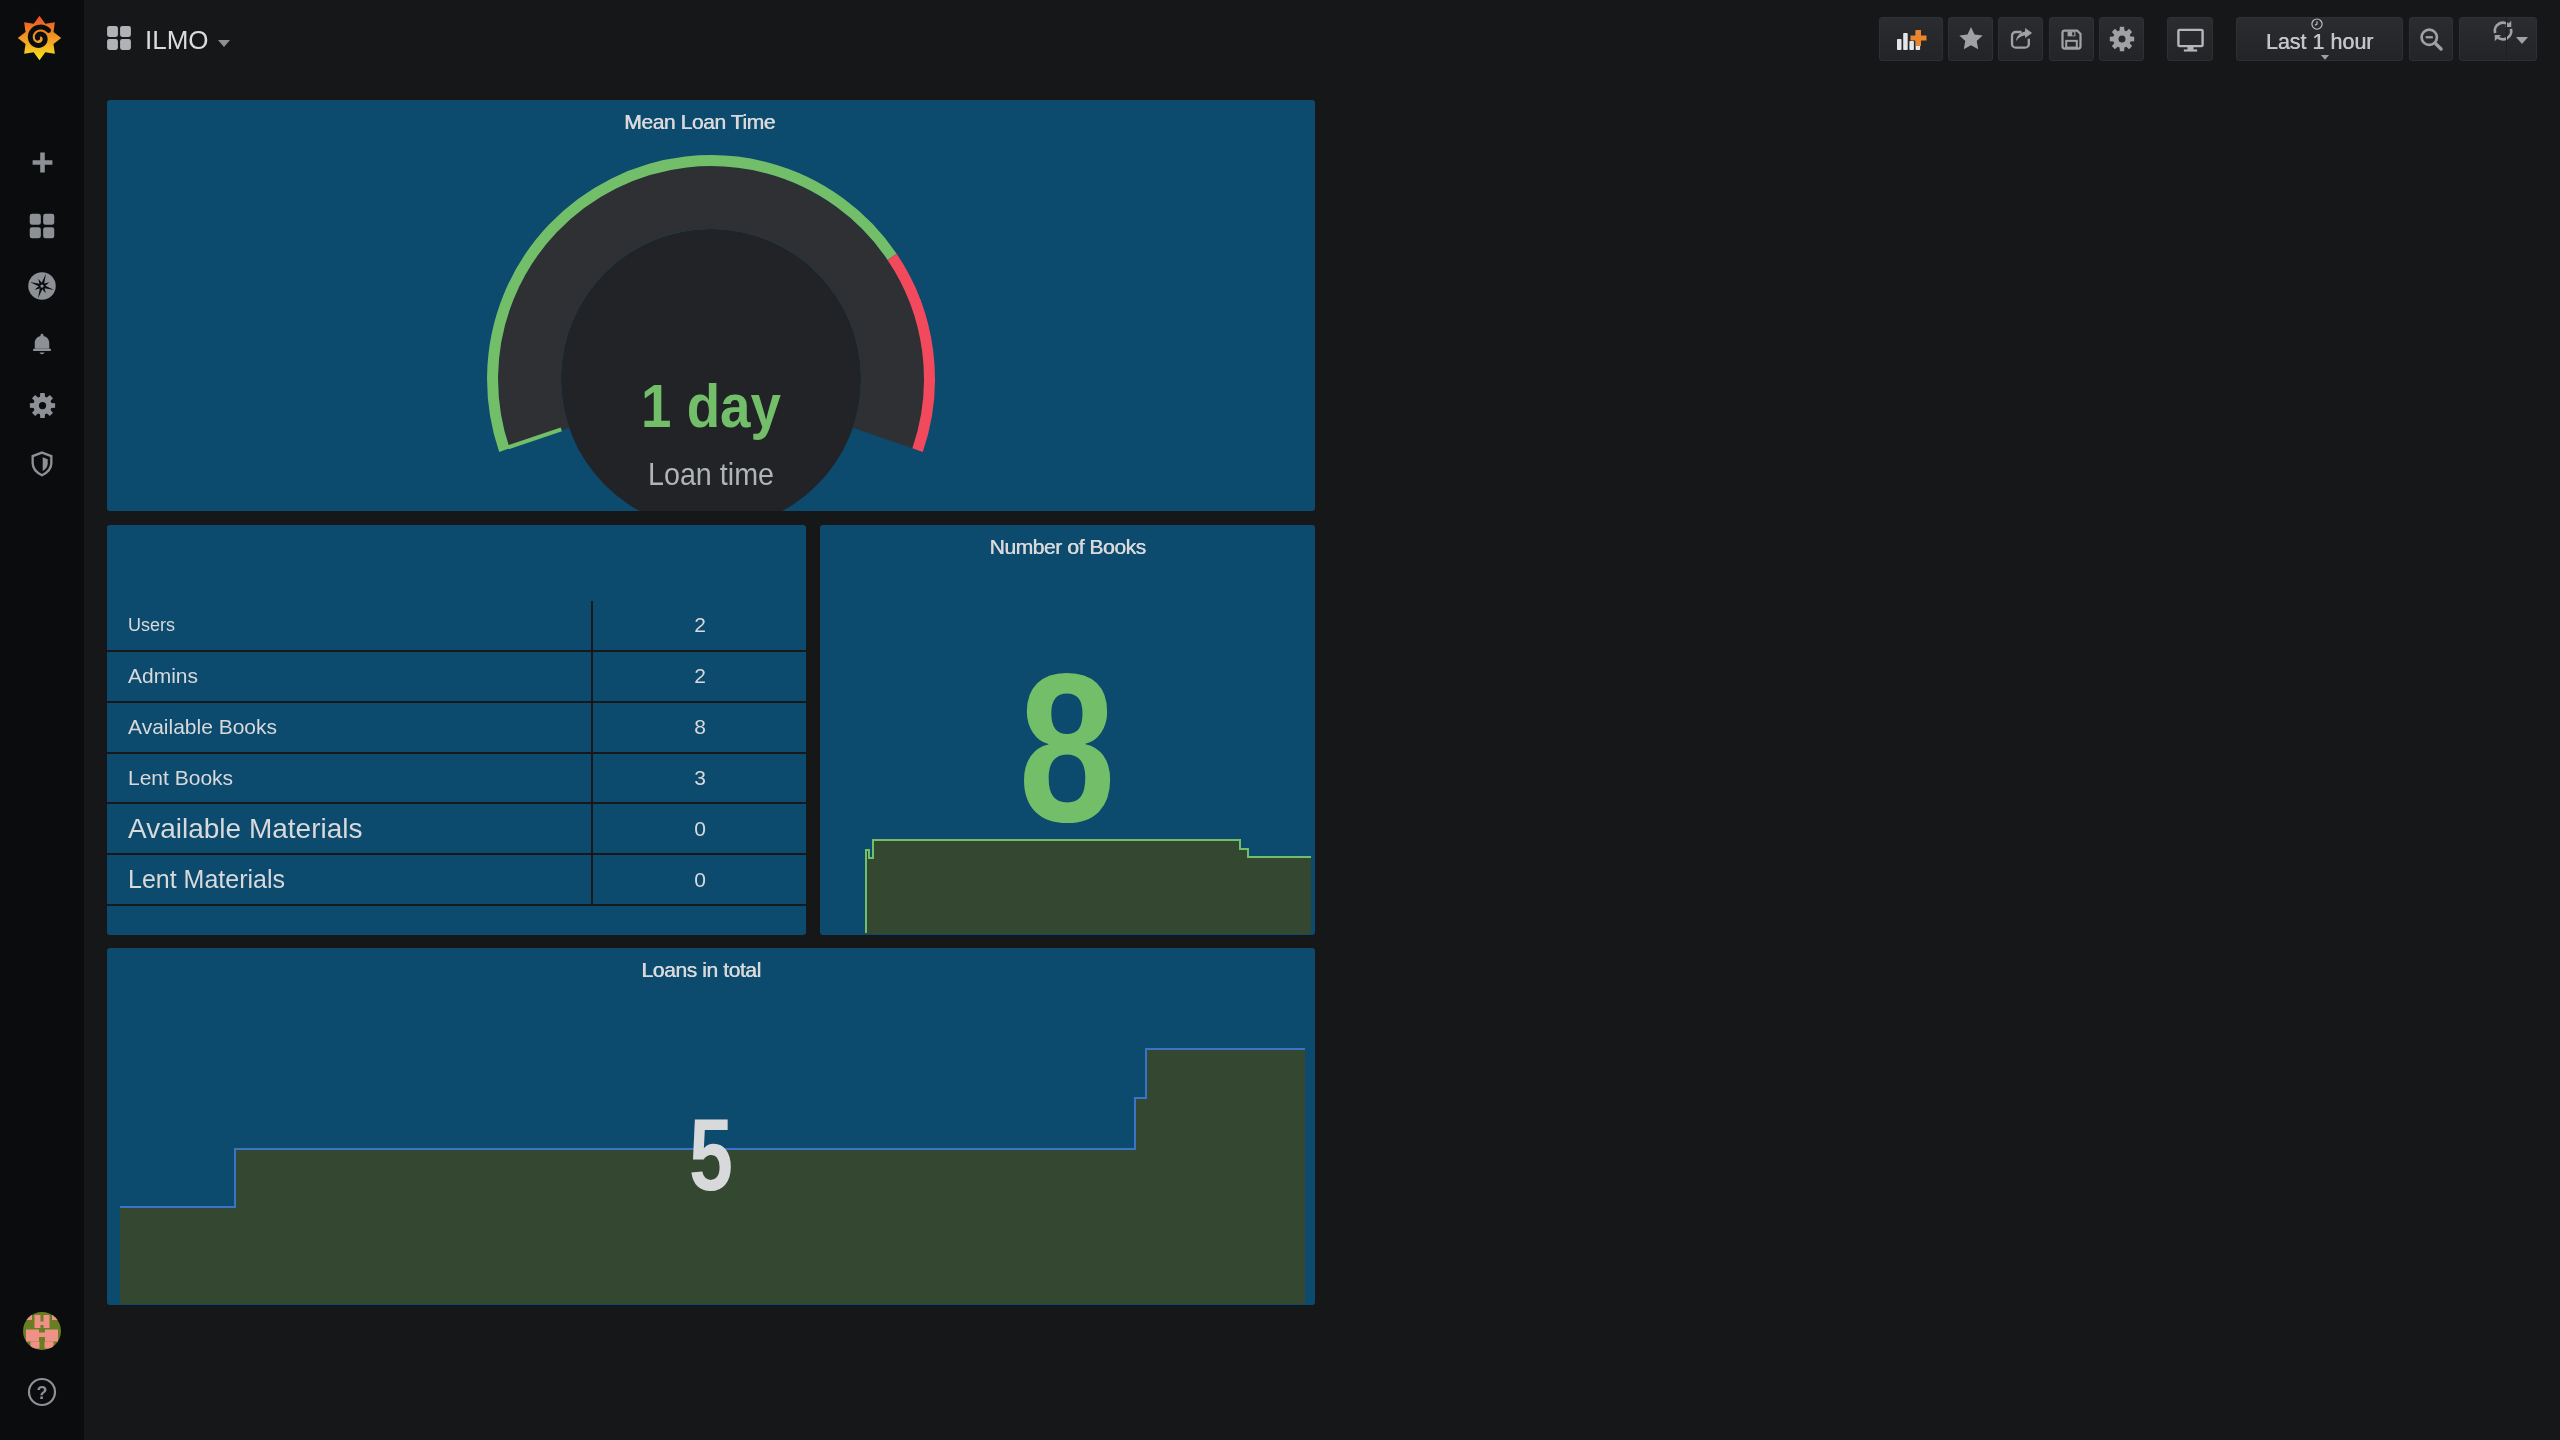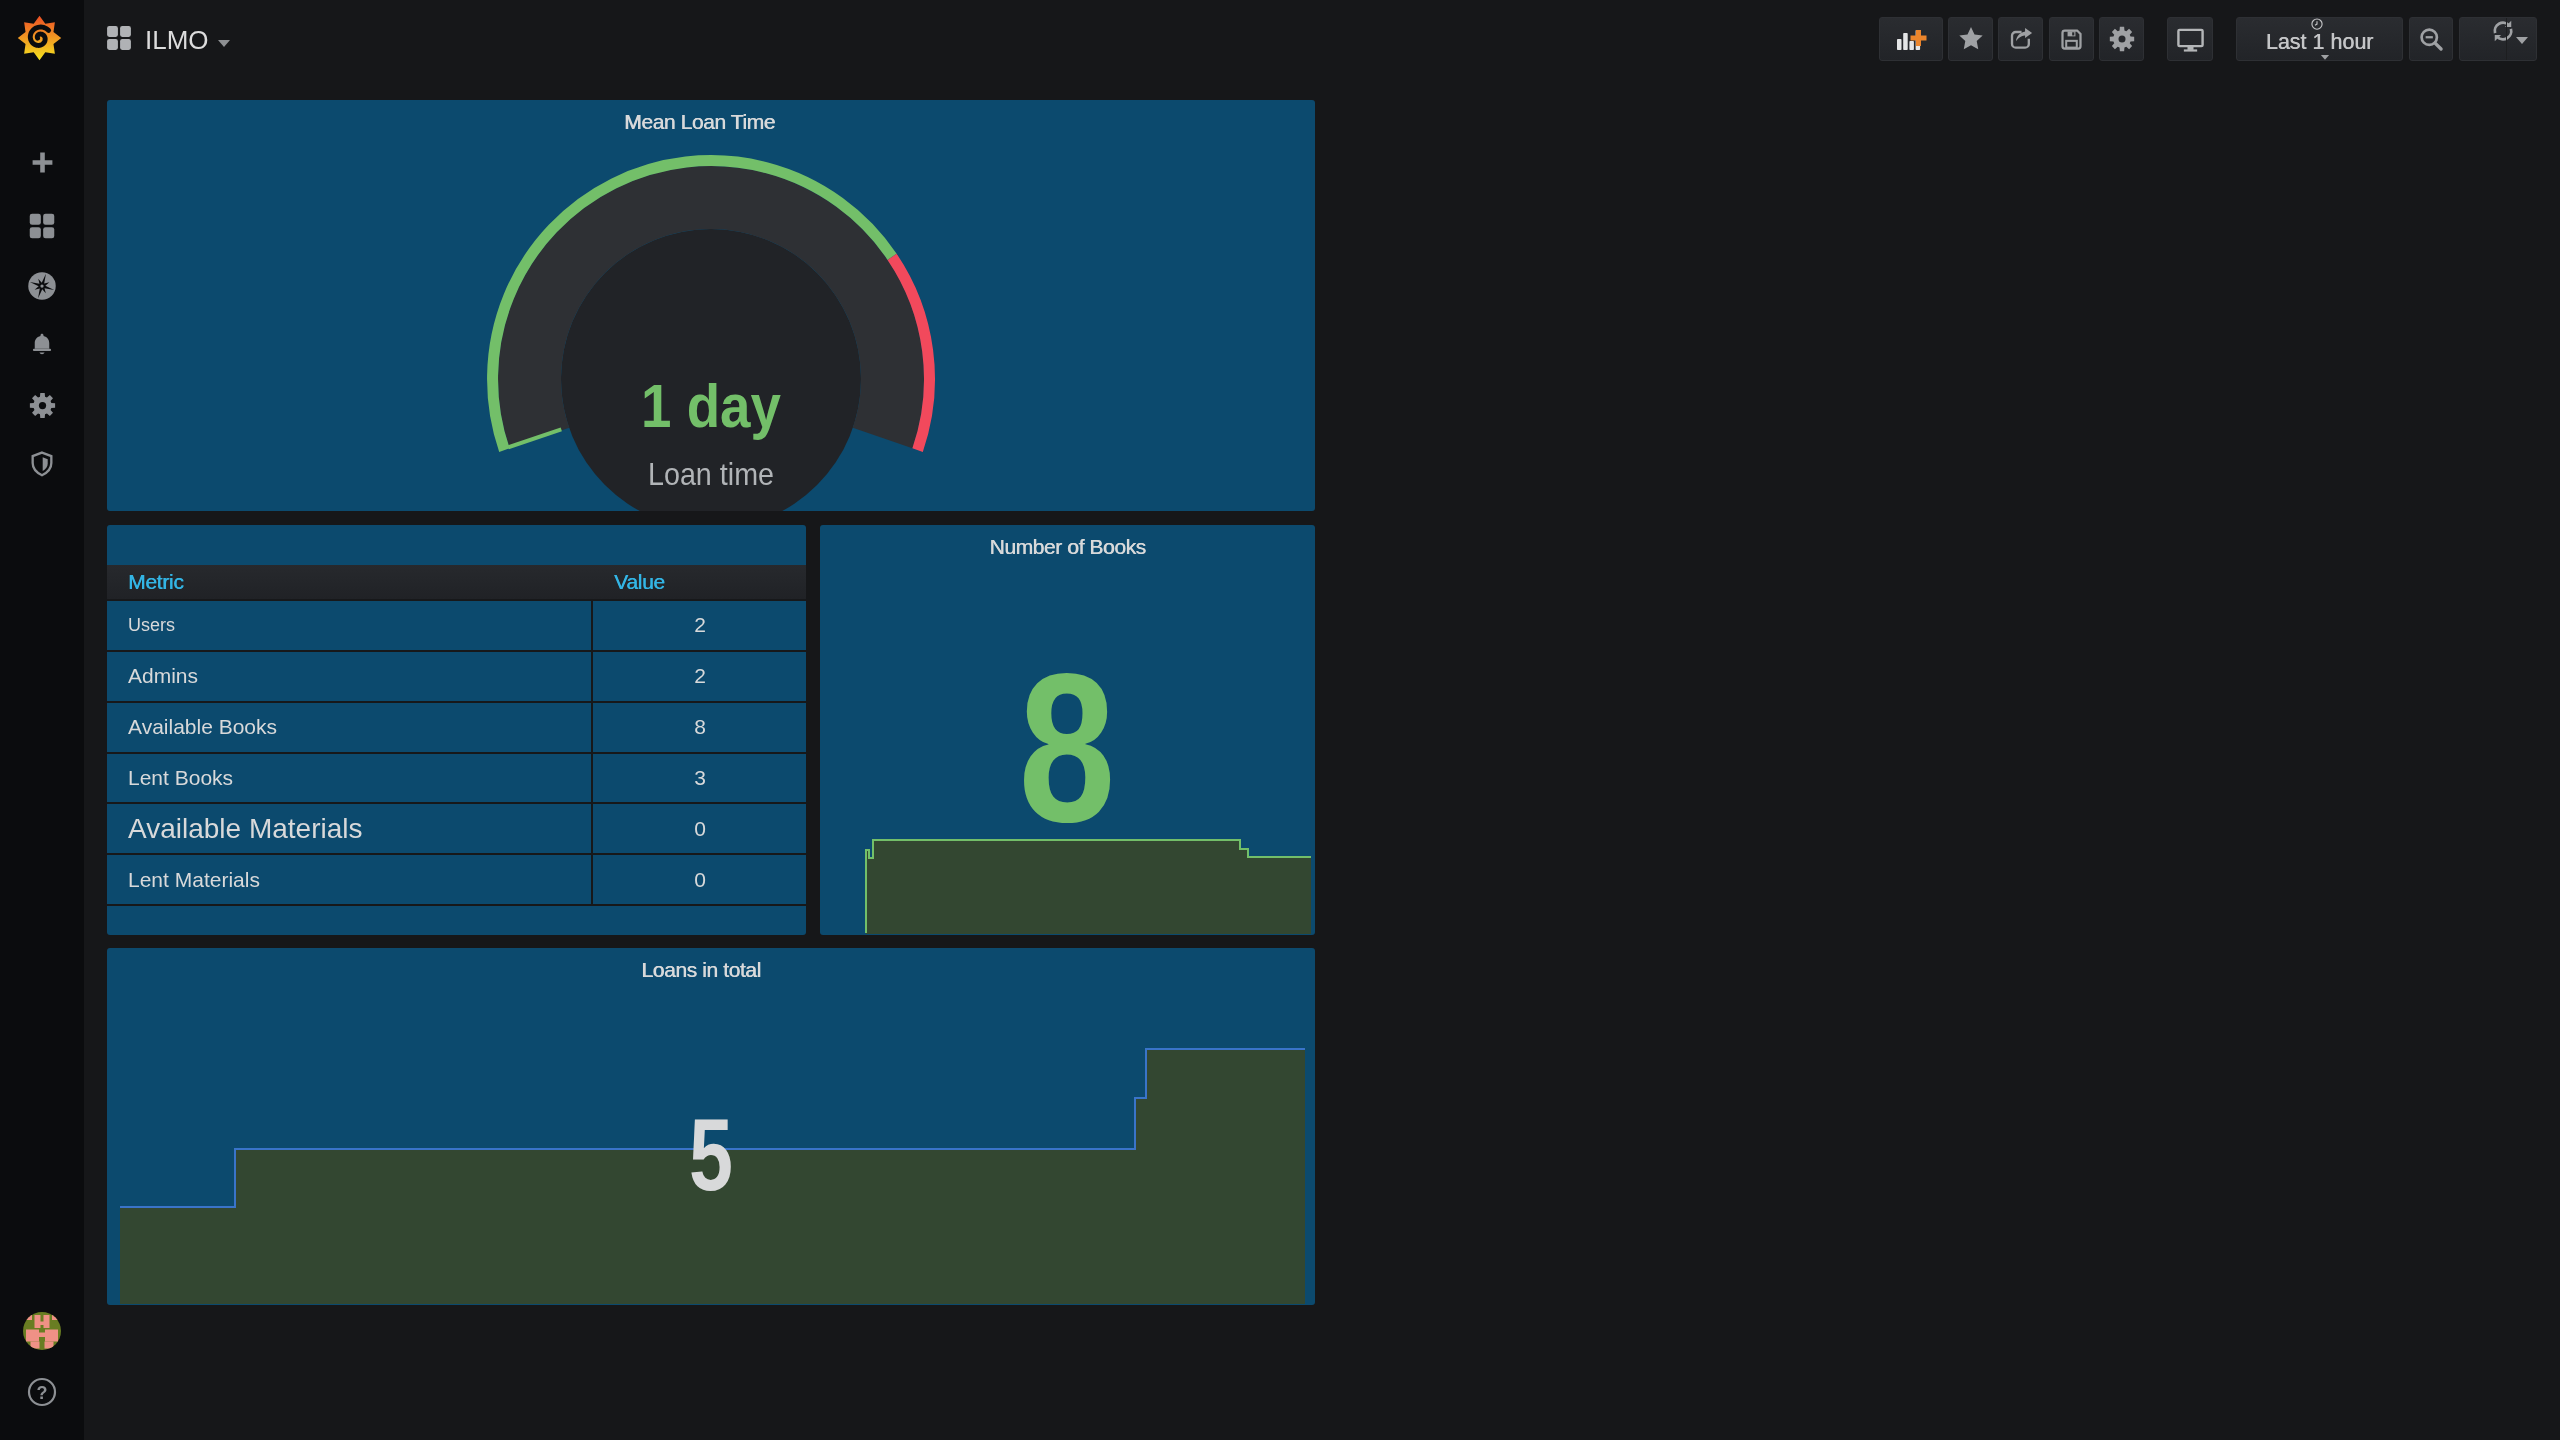--- a/index.html
+++ b/index.html
@@ -195,24 +195,20 @@
   <circle cx="604" cy="279" r="150" fill="#212327"></circle>
   <path d="M432.4,338.1 A181.5,181.5 0 1 1 775.6,338.1" fill="none" stroke="#2e3034" stroke-width="63"></path>
   <path d="M397.4,350.1 A218.5,218.5 0 0 1 785.1,156.8" fill="none" stroke="#73bf69" stroke-width="11"></path>
   <path d="M785.1,156.8 A218.5,218.5 0 0 1 810.6,350.1" fill="none" stroke="#f2495c" stroke-width="11"></path>
   <path d="M401.2,347.3 L454.3,329.4" stroke="#73bf69" stroke-width="4"></path>
   <text x="604" y="327" text-anchor="middle" font-size="62" font-weight="bold" fill="#73bf69" textLength="140" lengthAdjust="spacingAndGlyphs">1 day</text>
   <text x="604" y="385" text-anchor="middle" font-size="32" fill="#b1b4b7" textLength="126" lengthAdjust="spacingAndGlyphs">Loan time</text>
 </svg>
 
 <div class="panel" style="left:107px;top:525px;width:699px;height:410px">
-  <div class="abs" style="left:0;top:40px;width:699px;height:36px;background:linear-gradient(180deg,#27292d,#202226);border-bottom:2px solid #17181a;display:flex;align-items:center;">
-    <div style="width:484px;padding-left:21px;font-size:21px;color:#33b5e5;letter-spacing:-0.3px;text-shadow:0.55px 0 0 #33b5e5">Metric</div>
-    <div style="padding-left:23px;font-size:21px;color:#33b5e5;letter-spacing:-0.3px;text-shadow:0.55px 0 0 #33b5e5">Value</div>
-  </div>
 </div>
 <div class="abs" style="left:107px;top:601.0px;width:699px;height:50.83px;border-bottom:2px solid #17181a;">
   <div class="abs" style="left:21px;top:0;height:100%;display:flex;align-items:center;font-size:18px;color:#d8d9da">Users</div>
   <div class="abs" style="left:484px;top:0;width:115px;height:100%;display:flex;align-items:center;justify-content:flex-end;font-size:21px;color:#d8d9da">2</div>
 </div>
 <div class="abs" style="left:107px;top:651.8px;width:699px;height:50.83px;border-bottom:2px solid #17181a;">
   <div class="abs" style="left:21px;top:0;height:100%;display:flex;align-items:center;font-size:21px;color:#d8d9da">Admins</div>
   <div class="abs" style="left:484px;top:0;width:115px;height:100%;display:flex;align-items:center;justify-content:flex-end;font-size:21px;color:#d8d9da">2</div>
 </div>
 <div class="abs" style="left:107px;top:702.7px;width:699px;height:50.83px;border-bottom:2px solid #17181a;">
@@ -221,21 +217,21 @@
 </div>
 <div class="abs" style="left:107px;top:753.5px;width:699px;height:50.83px;border-bottom:2px solid #17181a;">
   <div class="abs" style="left:21px;top:0;height:100%;display:flex;align-items:center;font-size:21px;color:#d8d9da">Lent Books</div>
   <div class="abs" style="left:484px;top:0;width:115px;height:100%;display:flex;align-items:center;justify-content:flex-end;font-size:21px;color:#d8d9da">3</div>
 </div>
 <div class="abs" style="left:107px;top:804.3px;width:699px;height:50.83px;border-bottom:2px solid #17181a;">
   <div class="abs" style="left:21px;top:0;height:100%;display:flex;align-items:center;font-size:28px;color:#d8d9da">Available Materials</div>
   <div class="abs" style="left:484px;top:0;width:115px;height:100%;display:flex;align-items:center;justify-content:flex-end;font-size:21px;color:#d8d9da">0</div>
 </div>
 <div class="abs" style="left:107px;top:855.2px;width:699px;height:50.83px;border-bottom:2px solid #17181a;">
-  <div class="abs" style="left:21px;top:0;height:100%;display:flex;align-items:center;font-size:21px;color:#d8d9da">Lent Materials</div>
+  <div class="abs" style="left:21px;top:0;height:100%;display:flex;align-items:center;font-size:25px;color:#d8d9da">Lent Materials</div>
   <div class="abs" style="left:484px;top:0;width:115px;height:100%;display:flex;align-items:center;justify-content:flex-end;font-size:21px;color:#d8d9da">0</div>
 </div>
 <div class="abs" style="left:591px;top:601px;width:2px;height:305px;background:#17181a"></div>
 
 <div class="panel" style="left:820px;top:525px;width:495px;height:410px">
   <div class="ptitle">Number of Books</div>
 </div>
 <svg class="abs" style="left:820px;top:525px" width="495" height="410">
   <path d="M46,409 V325 h3 v8 h4 V315 H420 v9 h8 v8 H491 V409 Z" fill="#334731"></path>
   <path d="M46,408 L46,325 L49,325 L49,333 L53,333 L53,315 L420,315 L420,324 L428,324 L428,332 L491,332" fill="none" stroke="#73bf69" stroke-width="2"></path>

